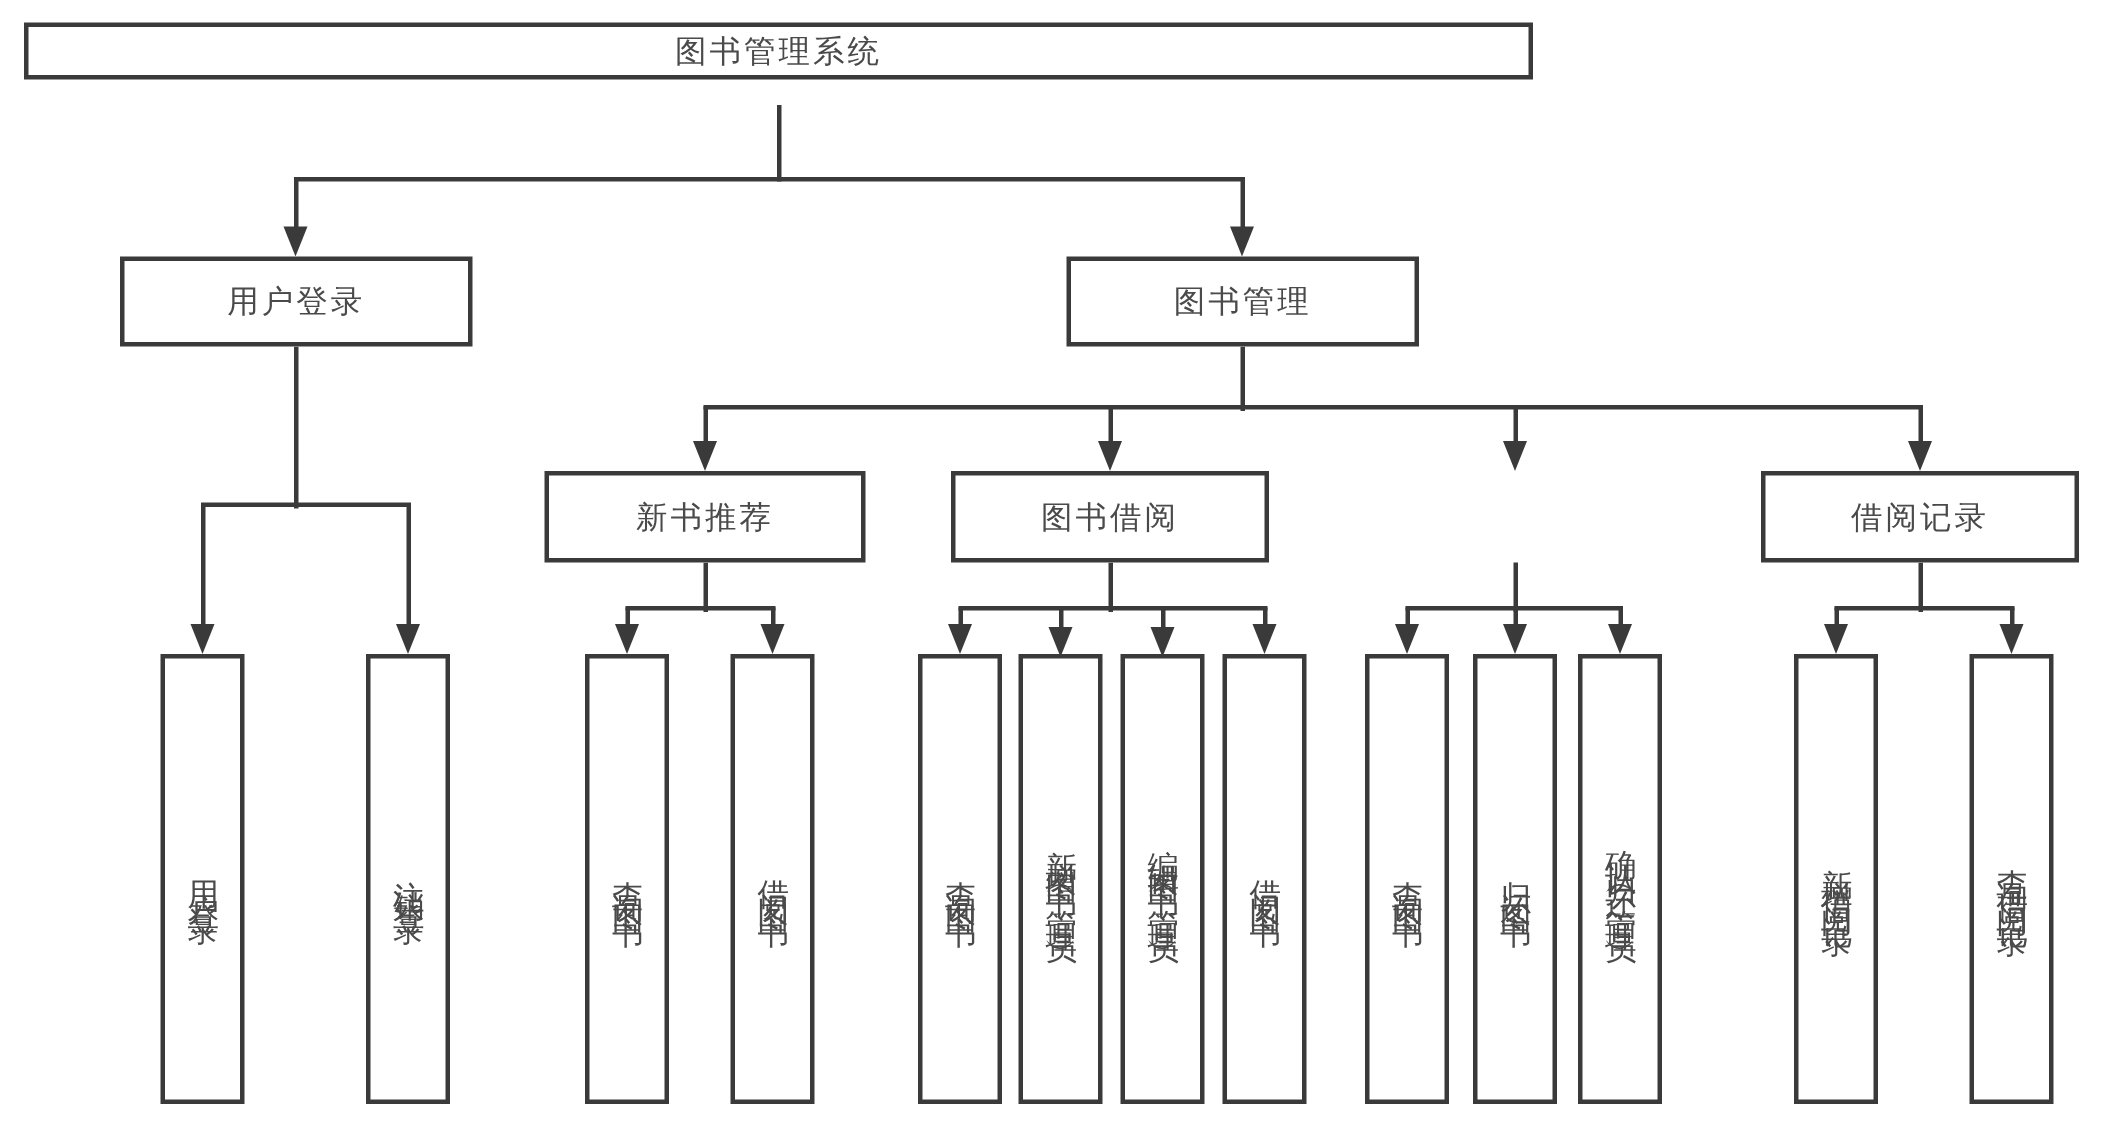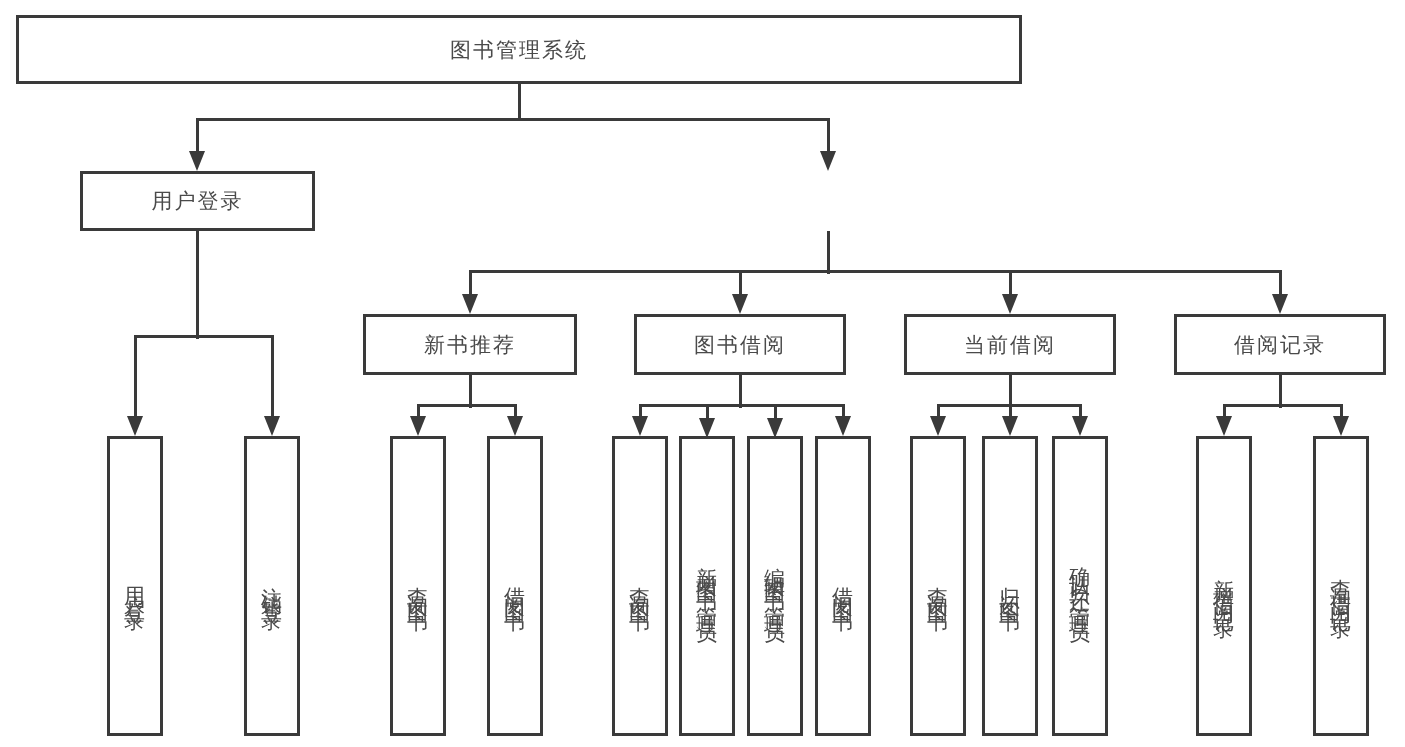--- a/index.html
+++ b/index.html
@@ -54,36 +54,36 @@
     letter-spacing: 1px;
     white-space: nowrap;
     z-index: 5;
   }
 </style>
 </head>
 <body>
 
 <div id="canvas">
 
-  <div class="box" style="left:16px; top:15px; width:1006px; height:69px;">
+  <div class="box" style="left:16px; top:15px; width:1006px; height:38px;">
     <span>图书管理系统</span>
   </div>
 
   <div class="box" style="left:80px; top:171px; width:235px; height:60px;">
     <span>用户登录</span>
+  </div>
+  <div class="box" style="left:711px; top:171px; width:235px; height:60px;">
+    <span>图书管理</span>
   </div>
 
   <div class="box" style="left:363px; top:314px; width:214px; height:61px;">
     <span>新书推荐</span>
   </div>
   <div class="box" style="left:634px; top:314px; width:212px; height:61px;align-items:center;">
     <span>图书借阅</span>
-  </div>
-  <div class="box" style="left:904px; top:314px; width:212px; height:61px;">
-    <span>当前借阅</span>
   </div>
   <div class="box" style="left:1174px; top:314px; width:212px; height:61px;">
     <span>借阅记录</span>
   </div>
 
   <div class="box leaf" style="left:107px; top:436px; width:56px; height:300px;">
     <span class="vtext">用户登录</span>
   </div>
   <div class="box leaf" style="left:244px; top:436px; width:56px; height:300px;">
     <span class="vtext">注销登录</span>

